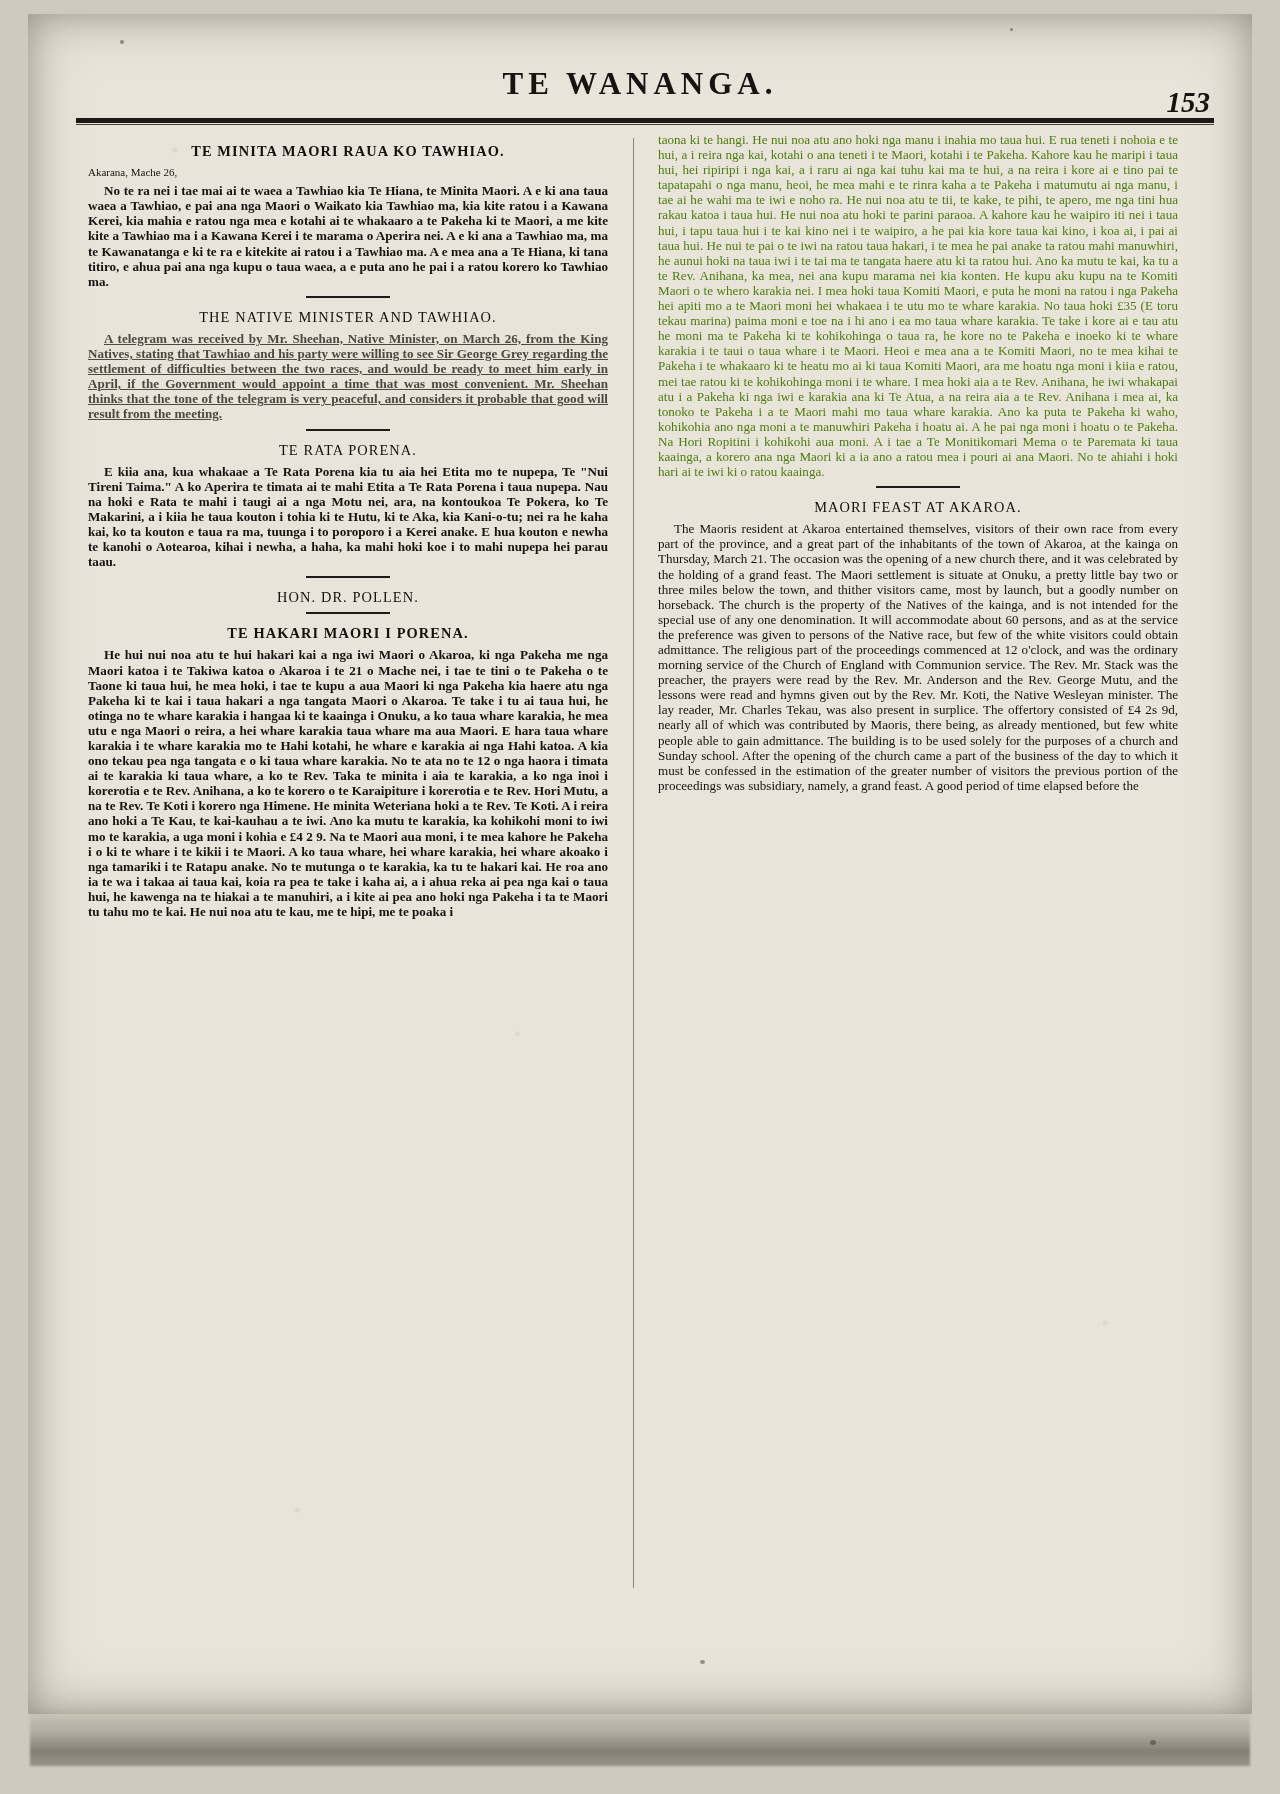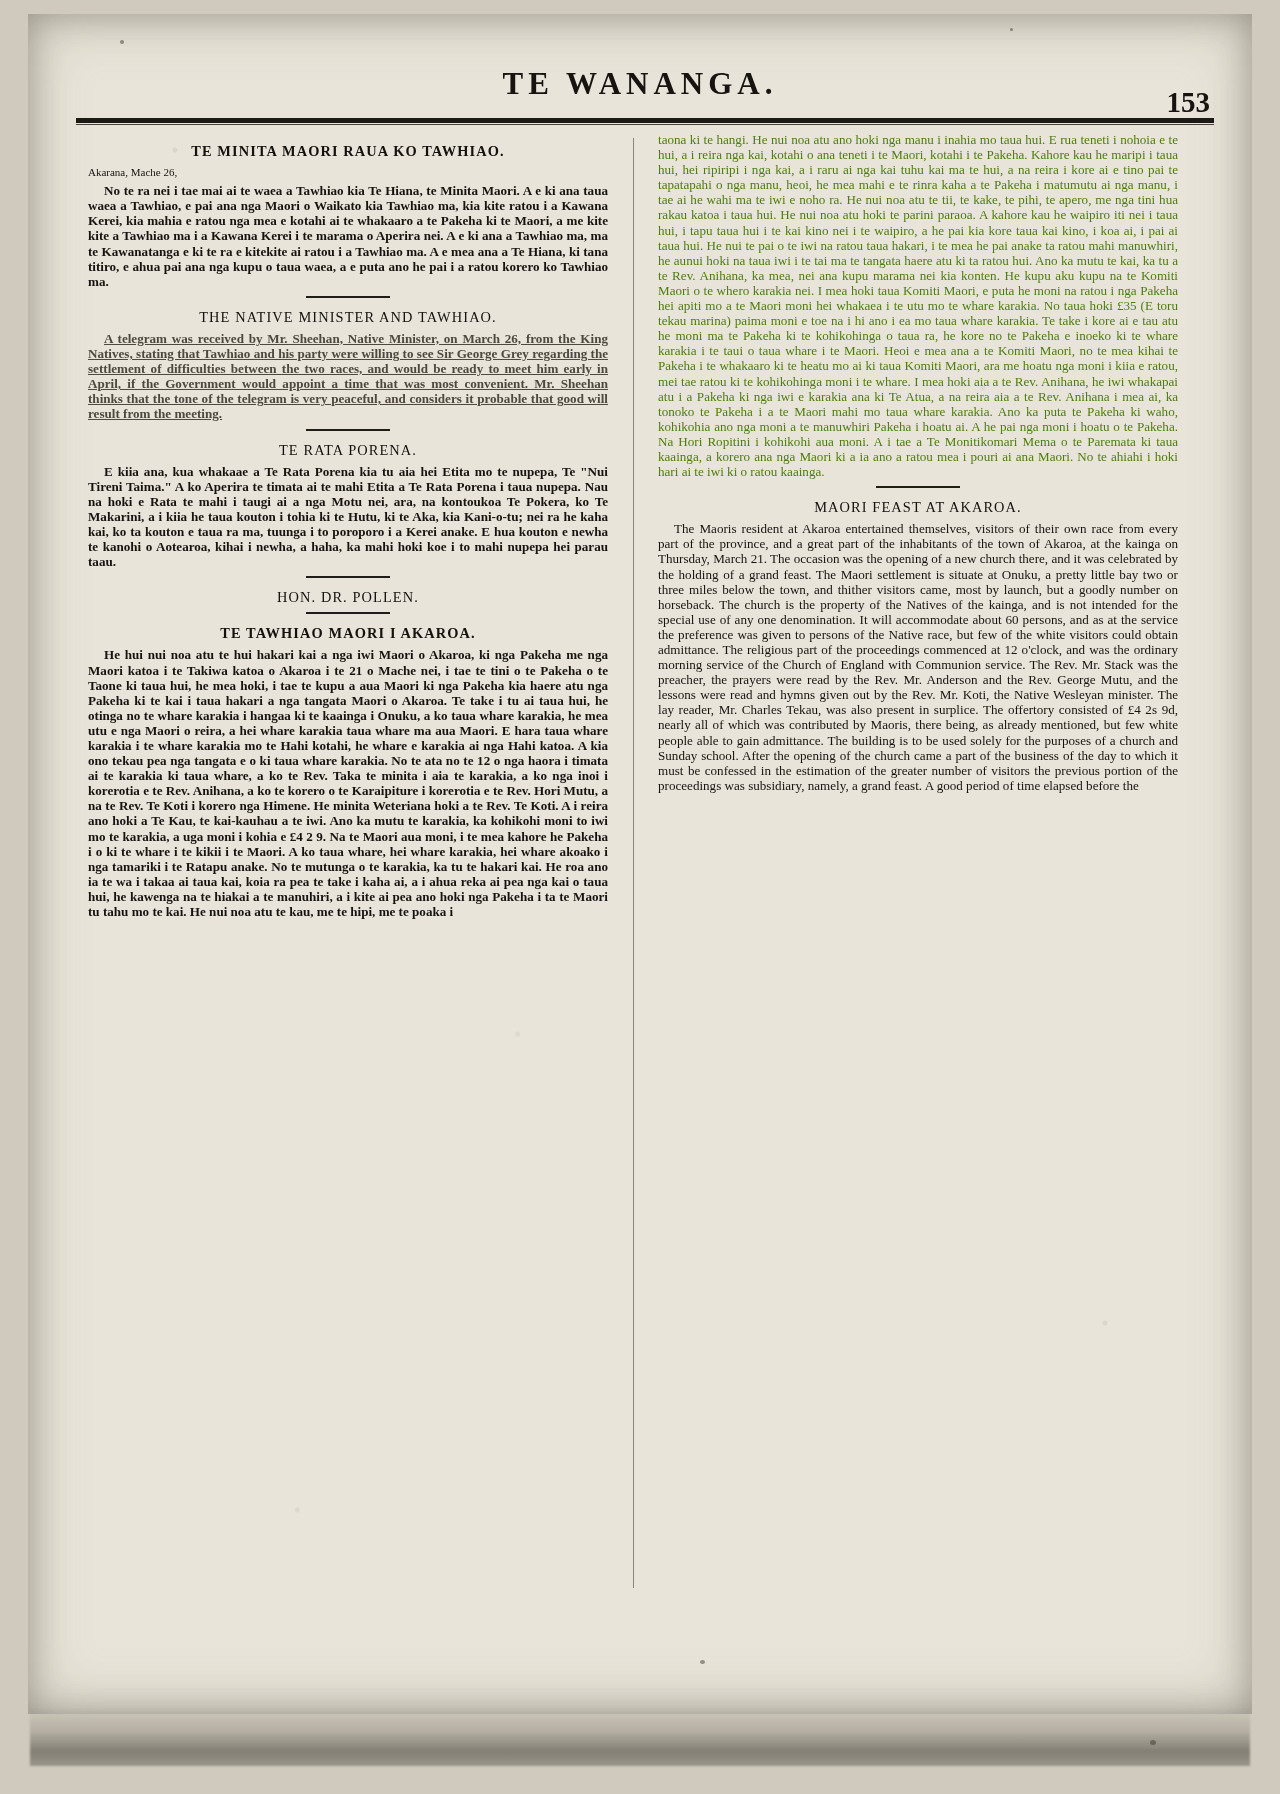--- a/index.html
+++ b/index.html
@@ -51,20 +51,21 @@
     font-weight: 700;
   }
   .folio {
     position: absolute;
     right: 42px;
     top: 72px;
     font-family: "Liberation Serif", serif;
     font-size: 29px;
     font-weight: 700;
     color: #171310;
+    font-style: italic;
   }
   .rule-top {
     position: absolute;
     left: 48px;
     right: 38px;
     top: 104px;
     height: 5px;
     background: #1d1915;
   }
   .rule-top:after {
@@ -195,21 +196,21 @@
 
         <h2 class="head">TE RATA PORENA.</h2>
         <p class="bleed-left">E kiia ana, kua whakaae a Te Rata Porena kia tu aia hei Etita mo te nupepa, Te "Nui Tireni Taima." A ko Aperira te timata ai te mahi Etita a Te Rata Porena i taua nupepa. Nau na hoki e Rata te mahi i taugi ai a nga Motu nei, ara, na kontoukoa Te Pokera, ko Te Makarini, a i kiia he taua kouton i tohia ki te Hutu, ki te Aka, kia Kani-o-tu; nei ra he kaha kai, ko ta kouton e taua ra ma, tuunga i to poroporo i a Kerei anake. E hua kouton e newha te kanohi o Aotearoa, kihai i newha, a haha, ka mahi hoki koe i to mahi nupepa hei parau taau.</p>
 
         <div class="sep"></div>
 
         <h2 class="head">HON. DR. POLLEN.</h2>
 
         <div class="sep"></div>
 
-        <h2 class="head bold">TE TAWHIAO MAORI I AKAROA.</h2>
+        <h2 class="head bold">TE HAKARI MAORI I PORENA.</h2>
         <p class="bleed-left">He hui nui noa atu te hui hakari kai a nga iwi Maori o Akaroa, ki nga Pakeha me nga Maori katoa i te Takiwa katoa o Akaroa i te 21 o Mache nei, i tae te tini o te Pakeha o te Taone ki taua hui, he mea hoki, i tae te kupu a aua Maori ki nga Pakeha kia haere atu nga Pakeha ki te kai i taua hakari a nga tangata Maori o Akaroa. Te take i tu ai taua hui, he otinga no te whare karakia i hangaa ki te kaainga i Onuku, a ko taua whare karakia, he mea utu e nga Maori o reira, a hei whare karakia taua whare ma aua Maori. E hara taua whare karakia i te whare karakia mo te Hahi kotahi, he whare e karakia ai nga Hahi katoa. A kia ono tekau pea nga tangata e o ki taua whare karakia. No te ata no te 12 o nga haora i timata ai te karakia ki taua whare, a ko te Rev. Taka te minita i aia te karakia, a ko nga inoi i korerotia e te Rev. Anihana, a ko te korero o te Karaipiture i korerotia e te Rev. Hori Mutu, a na te Rev. Te Koti i korero nga Himene. He minita Weteriana hoki a te Rev. Te Koti. A i reira ano hoki a Te Kau, te kai-kauhau a te iwi. Ano ka mutu te karakia, ka kohikohi moni to iwi mo te karakia, a uga moni i kohia e £4 2 9. Na te Maori aua moni, i te mea kahore he Pakeha i o ki te whare i te kikii i te Maori. A ko taua whare, hei whare karakia, hei whare akoako i nga tamariki i te Ratapu anake. No te mutunga o te karakia, ka tu te hakari kai. He roa ano ia te wa i takaa ai taua kai, koia ra pea te take i kaha ai, a i ahua reka ai pea nga kai o taua hui, he kawenga na te hiakai a te manuhiri, a i kite ai pea ano hoki nga Pakeha i ta te Maori tu tahu mo te kai. He nui noa atu te kau, me te hipi, me te poaka i</p>
       </div>
 
       <div class="col right">
         <p class="noindent faded2">taona ki te hangi. He nui noa atu ano hoki nga manu i inahia mo taua hui. E rua teneti i nohoia e te hui, a i reira nga kai, kotahi o ana teneti i te Maori, kotahi i te Pakeha. Kahore kau he maripi i taua hui, hei ripiripi i nga kai, a i raru ai nga kai tuhu kai ma te hui, a na reira i kore ai e tino pai te tapatapahi o nga manu, heoi, he mea mahi e te rinra kaha a te Pakeha i matumutu ai nga manu, i tae ai he wahi ma te iwi e noho ra. He nui noa atu te tii, te kake, te pihi, te apero, me nga tini hua rakau katoa i taua hui. He nui noa atu hoki te parini paraoa. A kahore kau he waipiro iti nei i taua hui, i tapu taua hui i te kai kino nei i te waipiro, a he pai kia kore taua kai kino, i koa ai, i pai ai taua hui. He nui te pai o te iwi na ratou taua hakari, i te mea he pai anake ta ratou mahi manuwhiri, he aunui hoki na taua iwi i te tai ma te tangata haere atu ki ta ratou hui. Ano ka mutu te kai, ka tu a te Rev. Anihana, ka mea, nei ana kupu marama nei kia konten. He kupu aku kupu na te Komiti Maori o te whero karakia nei. I mea hoki taua Komiti Maori, e puta he moni na ratou i nga Pakeha hei apiti mo a te Maori moni hei whakaea i te utu mo te whare karakia. No taua hoki £35 (E toru tekau marina) paima moni e toe na i hi ano i ea mo taua whare karakia. Te take i kore ai e tau atu he moni ma te Pakeha ki te kohikohinga o taua ra, he kore no te Pakeha e inoeko ki te whare karakia i te taui o taua whare i te Maori. Heoi e mea ana a te Komiti Maori, no te mea kihai te Pakeha i te whakaaro ki te heatu mo ai ki taua Komiti Maori, ara me hoatu nga moni i kiia e ratou, mei tae ratou ki te kohikohinga moni i te whare. I mea hoki aia a te Rev. Anihana, he iwi whakapai atu i a Pakeha ki nga iwi e karakia ana ki Te Atua, a na reira aia a te Rev. Anihana i mea ai, ka tonoko te Pakeha i a te Maori mahi mo taua whare karakia. Ano ka puta te Pakeha ki waho, kohikohia ano nga moni a te manuwhiri Pakeha i hoatu ai. A he pai nga moni i hoatu o te Pakeha. Na Hori Ropitini i kohikohi aua moni. A i tae a Te Monitikomari Mema o te Paremata ki taua kaainga, a korero ana nga Maori ki a ia ano a ratou mea i pouri ai ana Maori. No te ahiahi i hoki hari ai te iwi ki o ratou kaainga.</p>
 
         <div class="sep"></div>
 
         <h2 class="head faded2">MAORI FEAST AT AKAROA.</h2>
         <p>The Maoris resident at Akaroa entertained themselves, visitors of their own race from every part of the province, and a great part of the inhabitants of the town of Akaroa, at the kainga on Thursday, March 21. The occasion was the opening of a new church there, and it was celebrated by the holding of a grand feast. The Maori settlement is situate at Onuku, a pretty little bay two or three miles below the town, and thither visitors came, most by launch, but a goodly number on horseback. The church is the property of the Natives of the kainga, and is not intended for the special use of any one denomination. It will accommodate about 60 persons, and as at the service the preference was given to persons of the Native race, but few of the white visitors could obtain admittance. The religious part of the proceedings commenced at 12 o'clock, and was the ordinary morning service of the Church of England with Communion service. The Rev. Mr. Stack was the preacher, the prayers were read by the Rev. Mr. Anderson and the Rev. George Mutu, and the lessons were read and hymns given out by the Rev. Mr. Koti, the Native Wesleyan minister. The lay reader, Mr. Charles Tekau, was also present in surplice. The offertory consisted of £4 2s 9d, nearly all of which was contributed by Maoris, there being, as already mentioned, but few white people able to gain admittance. The building is to be used solely for the purposes of a church and Sunday school. After the opening of the church came a part of the business of the day to which it must be confessed in the estimation of the greater number of visitors the previous portion of the proceedings was subsidiary, namely, a grand feast. A good period of time elapsed before the</p>

